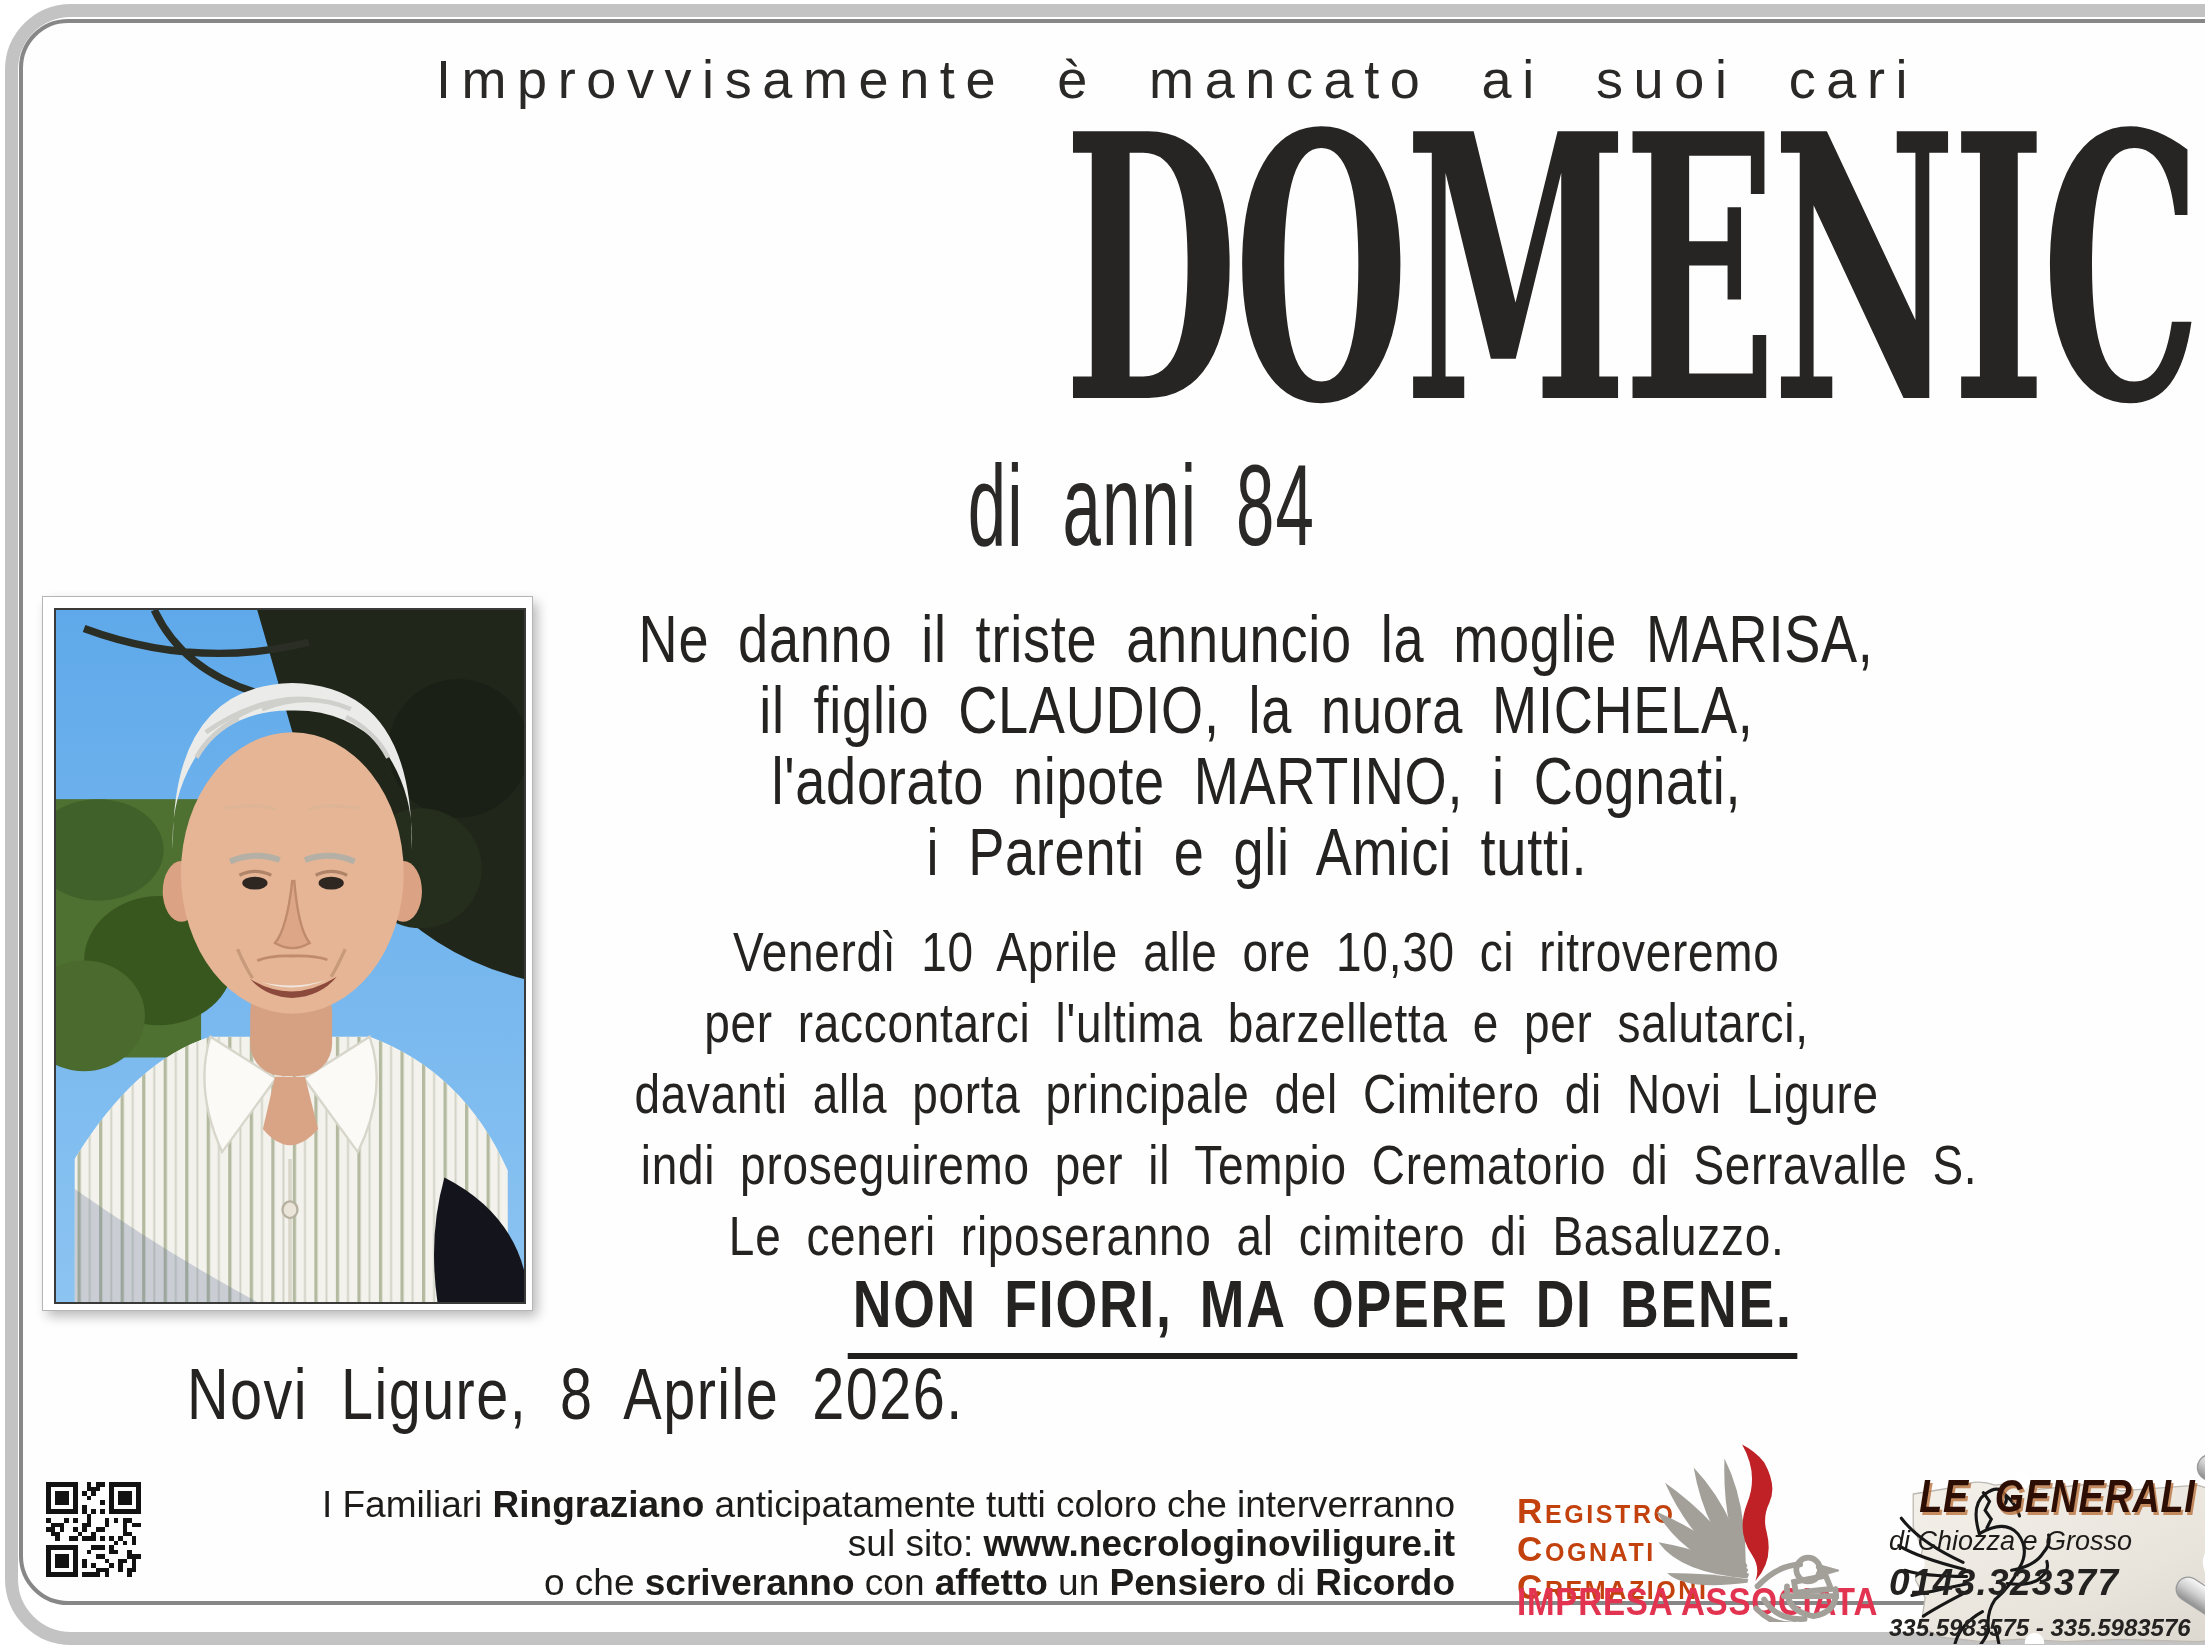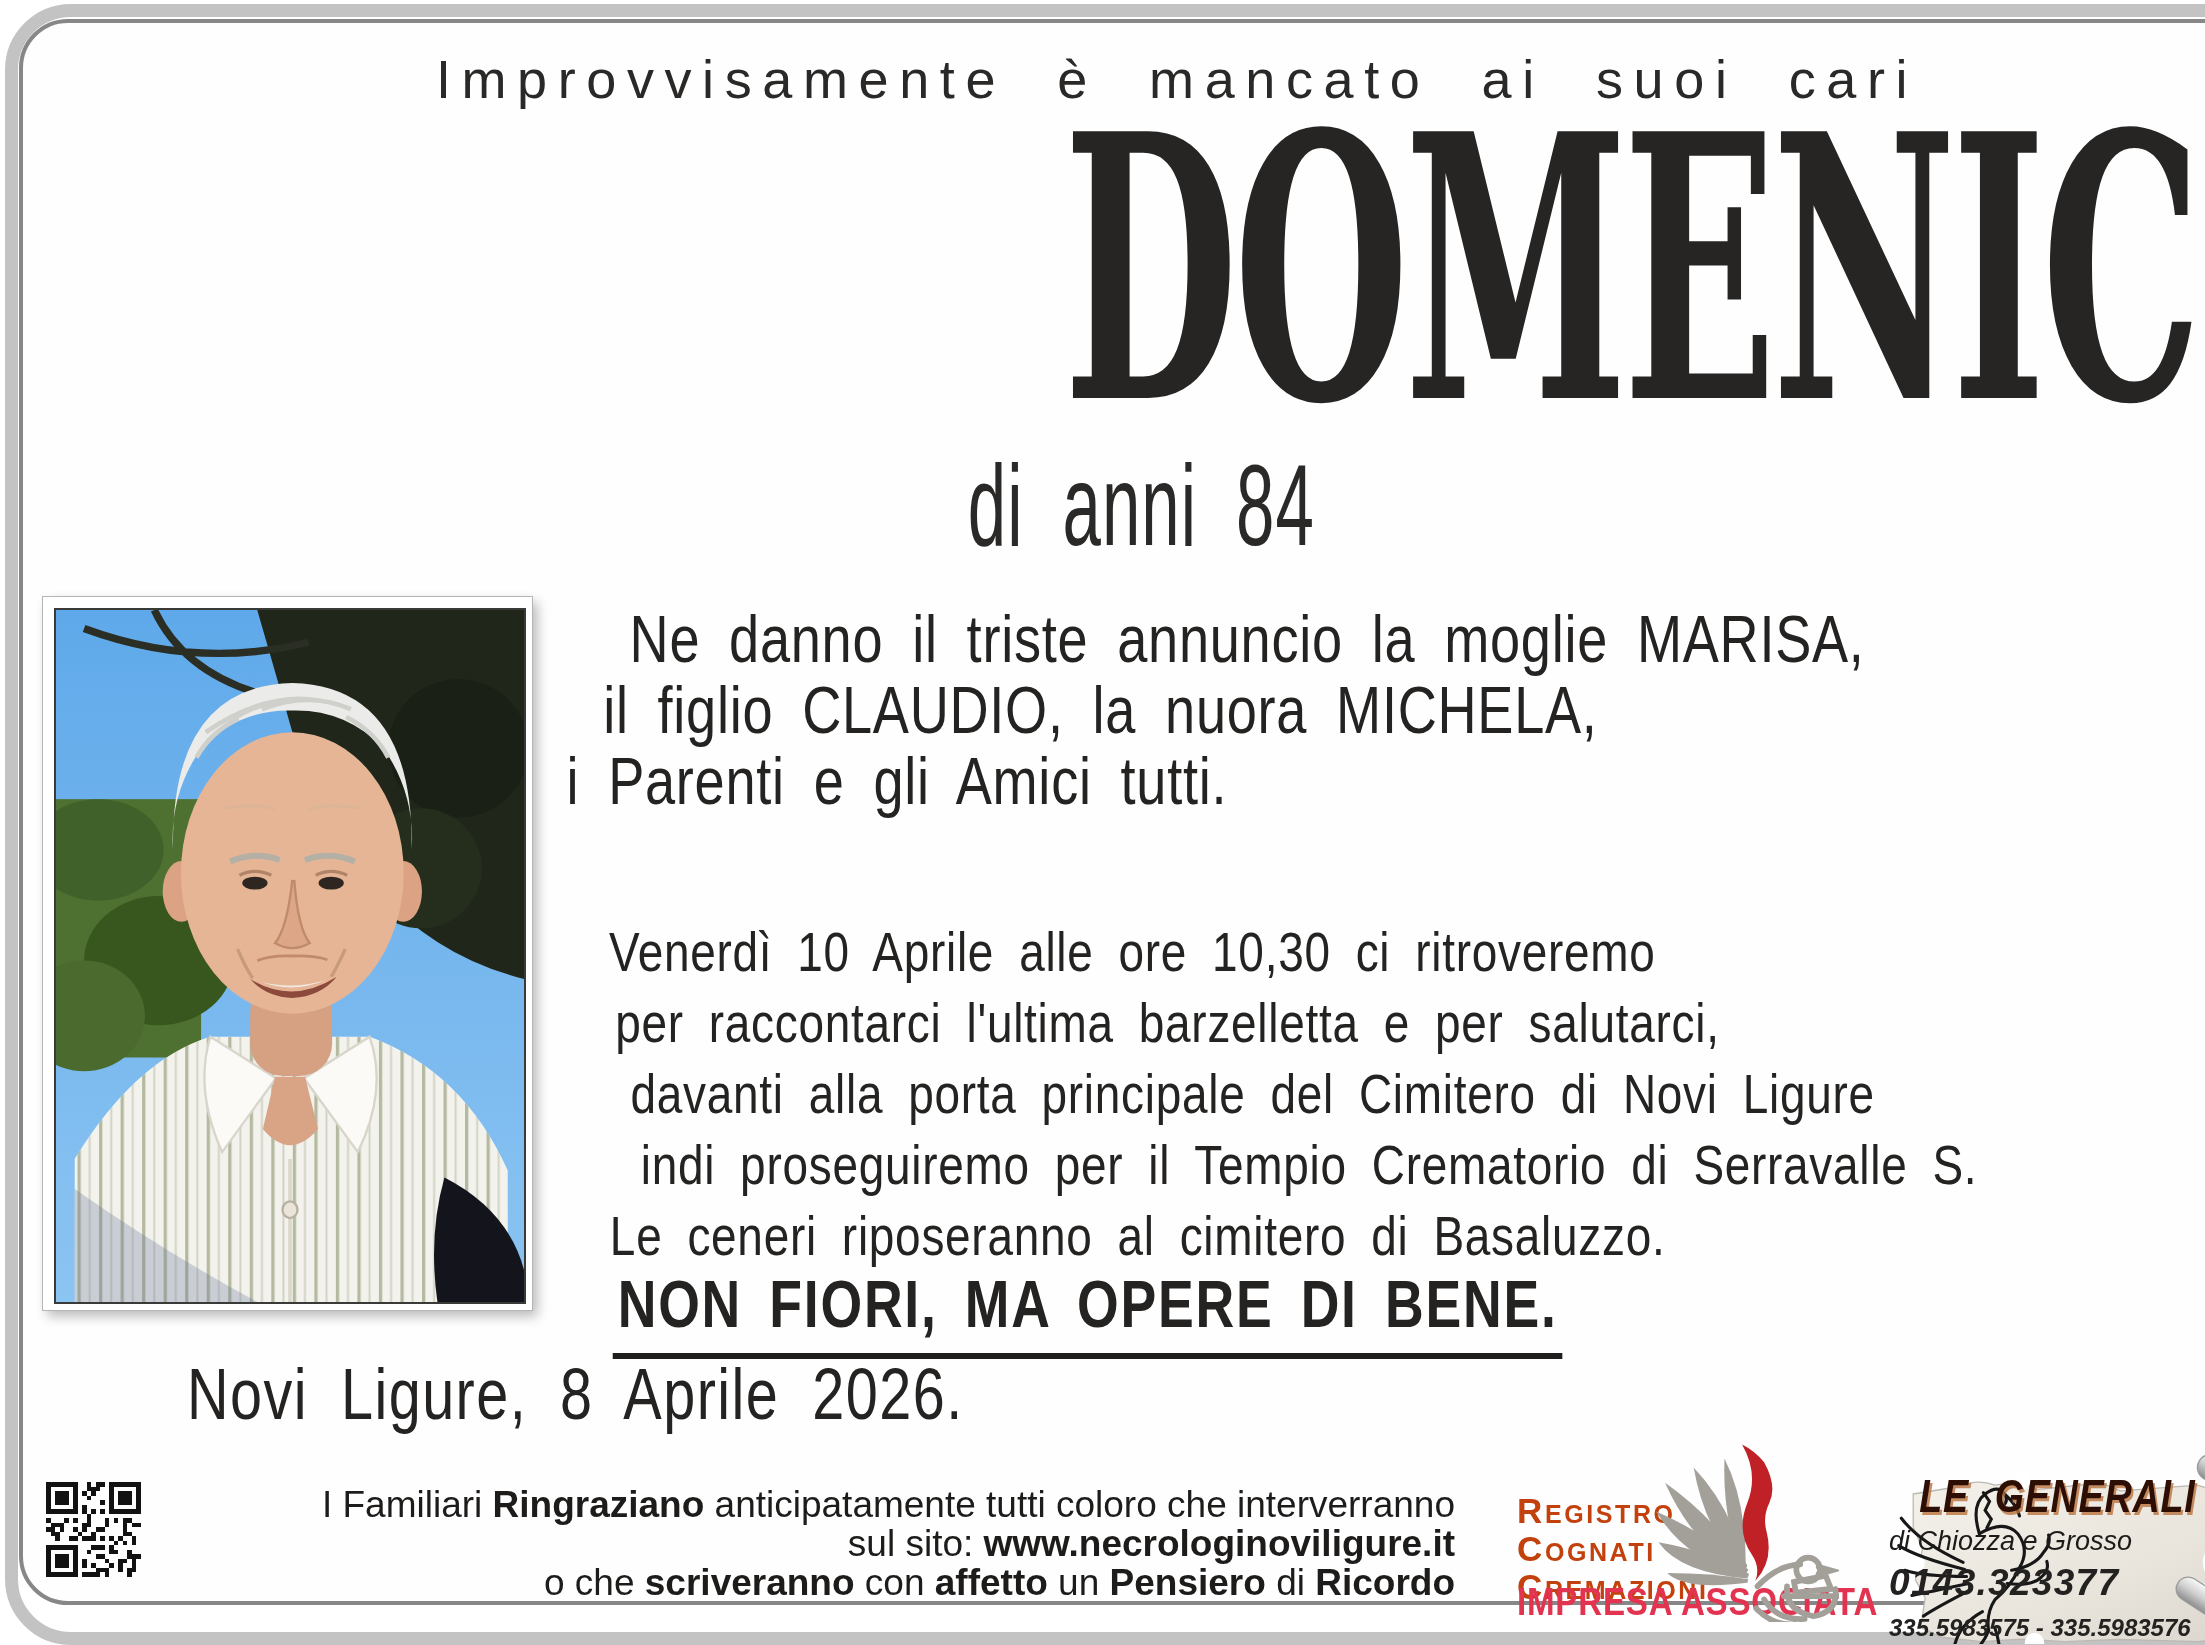--- a/index.html
+++ b/index.html
@@ -19,21 +19,21 @@
   .cx{display:inline-block;}
 
   .intro{top:48px;font-size:54px;letter-spacing:10.6px;word-spacing:25.6px;color:#2a2927;}
   .name-row{top:86px;}
   .name{font-family:"DejaVu Serif","Liberation Serif",serif;font-weight:700;
     font-size:366px;line-height:1;letter-spacing:-8px;word-spacing:60px;
     color:#262523;transform:scaleX(.55);}
   .age-row{top:439px;right:71px;}
   .age{font-size:115px;letter-spacing:1.8px;word-spacing:31px;transform:scaleX(.6);color:#2a2927;}
 
-  .para{white-space:nowrap;text-align:left;}
+  .para{white-space:nowrap;text-align:center;}
   .announce{left:494px;right:335px;top:604px;line-height:71px;font-size:66px;}
   .announce .cx{transform:scaleX(.82);letter-spacing:0.9px;word-spacing:16px;}
   .funeral{left:494px;right:335px;top:916px;line-height:71px;font-size:56px;font-weight:400;}
   .funeral .cx{transform:scaleX(.82);letter-spacing:0.9px;word-spacing:14px;}
   .noflowers-row{left:494px;right:203px;top:1265px;font-size:67px;font-weight:700;}
   .noflowers-row .cx{transform:scaleX(.8);letter-spacing:2.2px;word-spacing:13.2px;
     border-bottom:6.6px solid #1f1e1c;padding:0 6.2px 10.6px 6.2px;}
   .dateline{left:187px;top:1353px;font-size:72px;white-space:nowrap;}
   .dateline .cx{transform:scaleX(.8);transform-origin:0 50%;letter-spacing:1.8px;word-spacing:19.4px;}
 
@@ -143,20 +143,21 @@
       <path d="M438,806 Q505,832 578,802 Q505,824 438,806 Z" fill="#f0e8e0"></path>
       <path d="M388,735 Q405,775 420,798 M618,735 Q600,775 588,795" stroke="#c79a7c" stroke-width="7" fill="none"></path>
       <path d="M360,430 Q430,418 470,432 M540,432 Q580,418 650,430" stroke="#d9b396" stroke-width="6" fill="none" opacity=".7"></path>
     </svg>
   </div>
 </div>
 
 <div class="abs para announce">
   <div><span class="cx">Ne danno il triste annuncio la moglie MARISA,</span></div>
   <div><span class="cx">il figlio CLAUDIO, la nuora MICHELA,</span></div>
+  <div><span class="cx">l'adorato nipote MARTINO, i Cognati,</span></div>
   <div><span class="cx">i Parenti e gli Amici tutti.</span></div>
 </div>
 
 <div class="abs para funeral">
   <div><span class="cx">Venerdì 10 Aprile alle ore 10,30 ci ritroveremo</span></div>
   <div><span class="cx">per raccontarci l'ultima barzelletta e per salutarci,</span></div>
   <div><span class="cx">davanti alla porta principale del Cimitero di Novi Ligure</span></div>
   <div><span class="cx">indi proseguiremo per il Tempio Crematorio di Serravalle S.</span></div>
   <div><span class="cx">Le ceneri riposeranno al cimitero di Basaluzzo.</span></div>
 </div>

